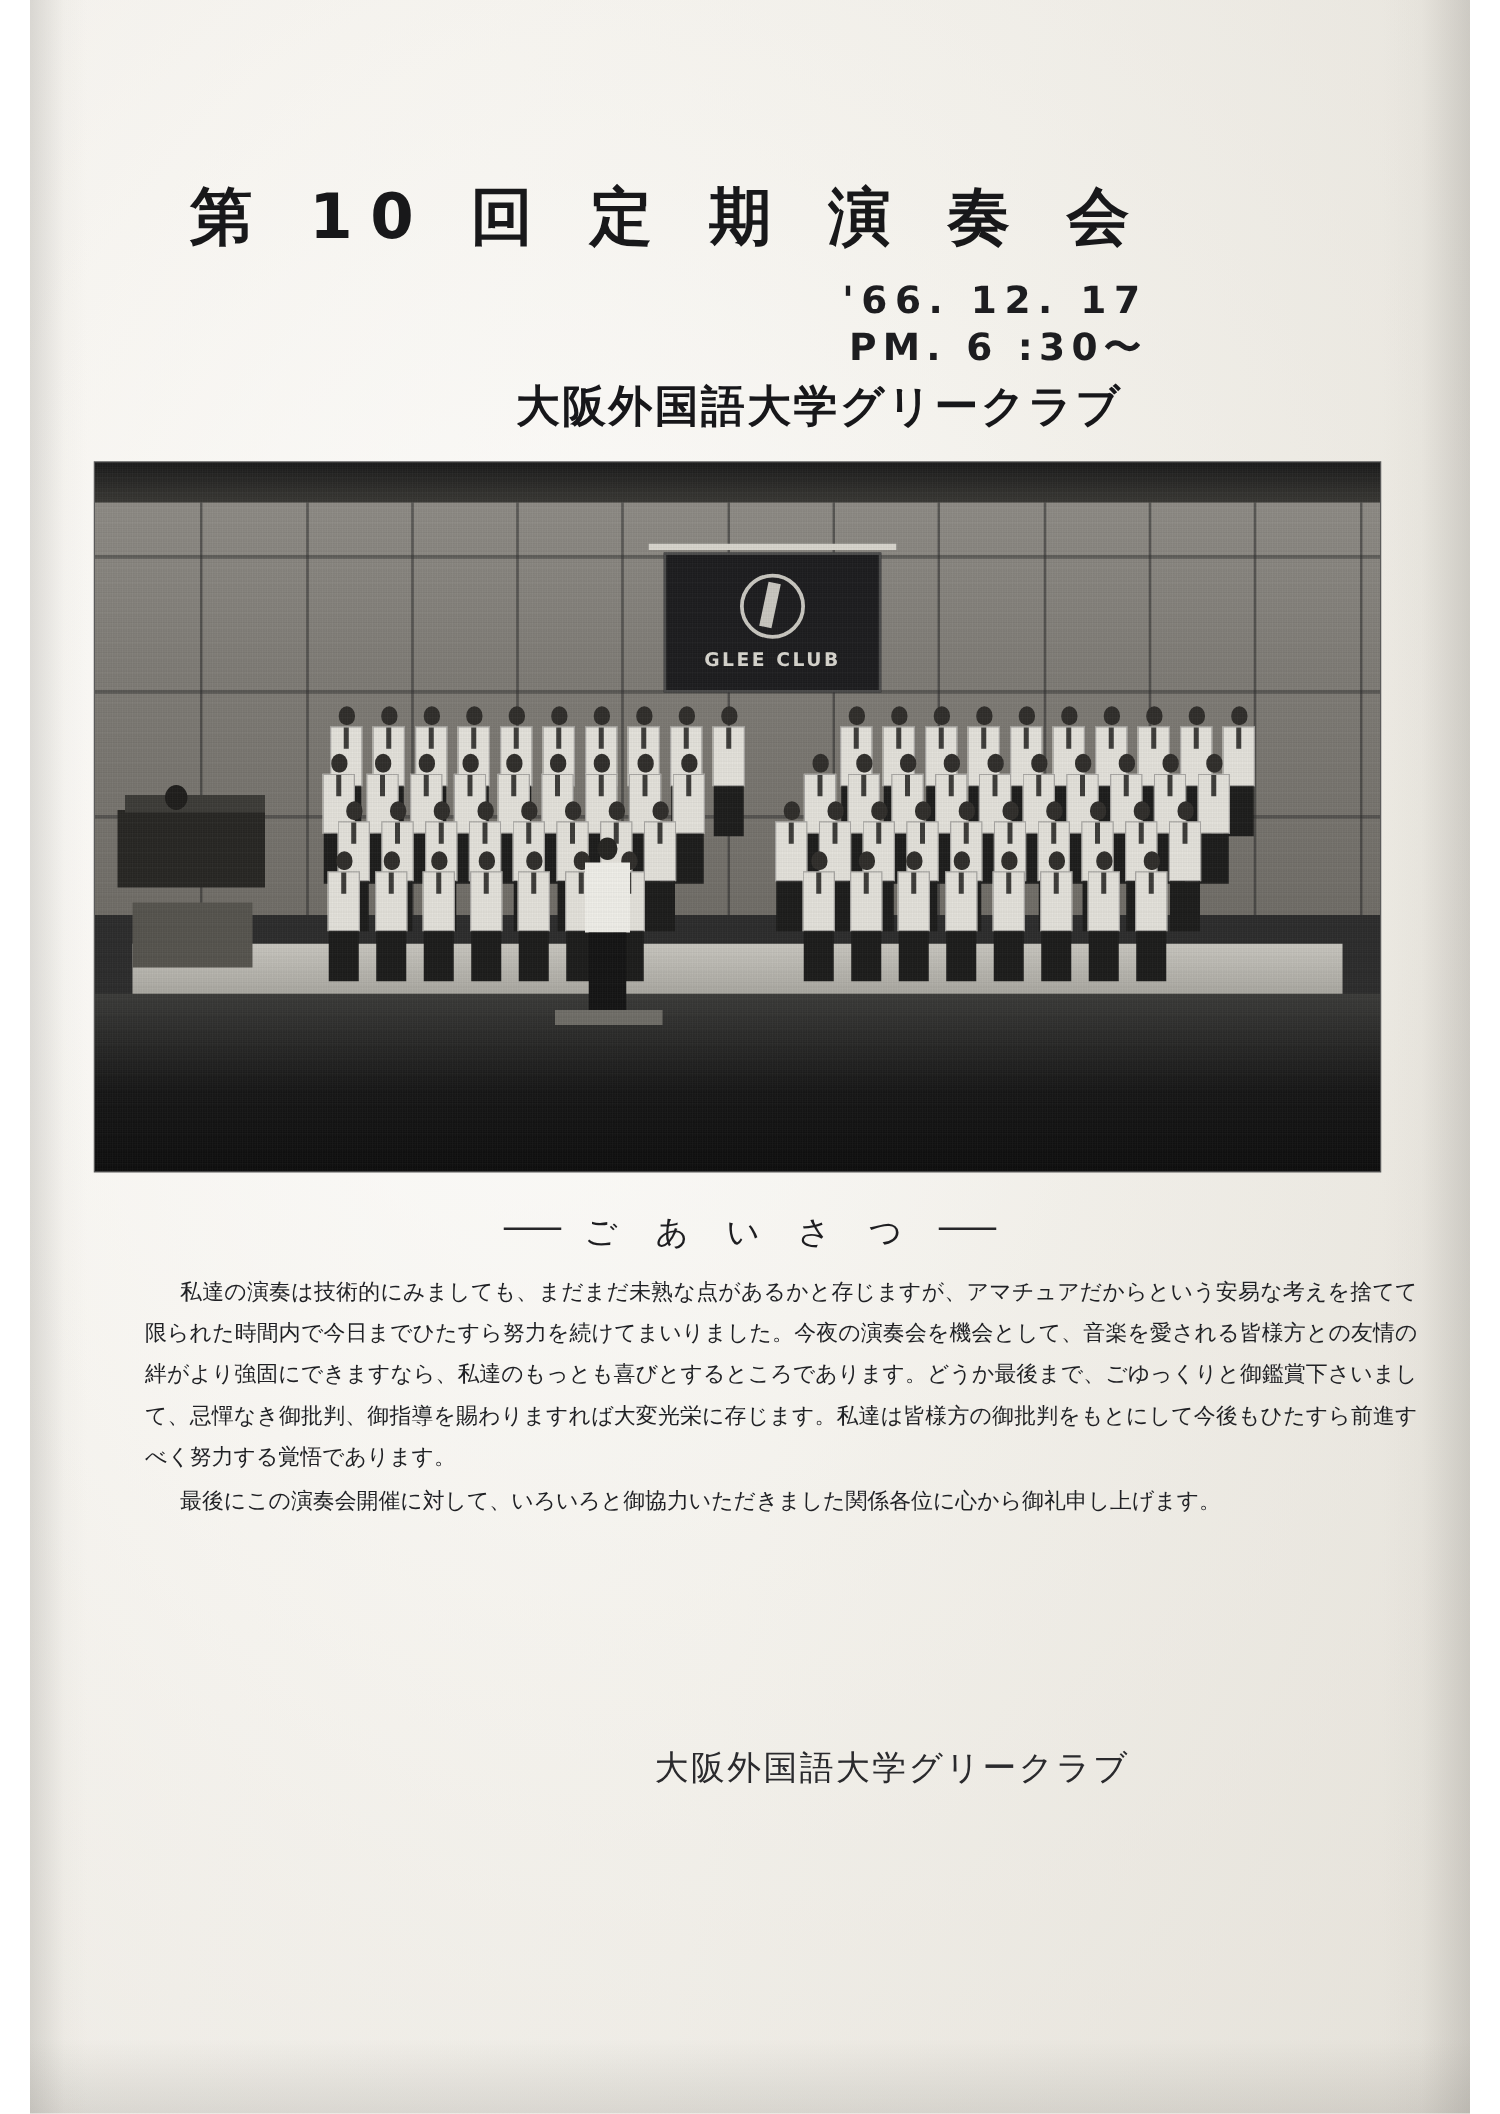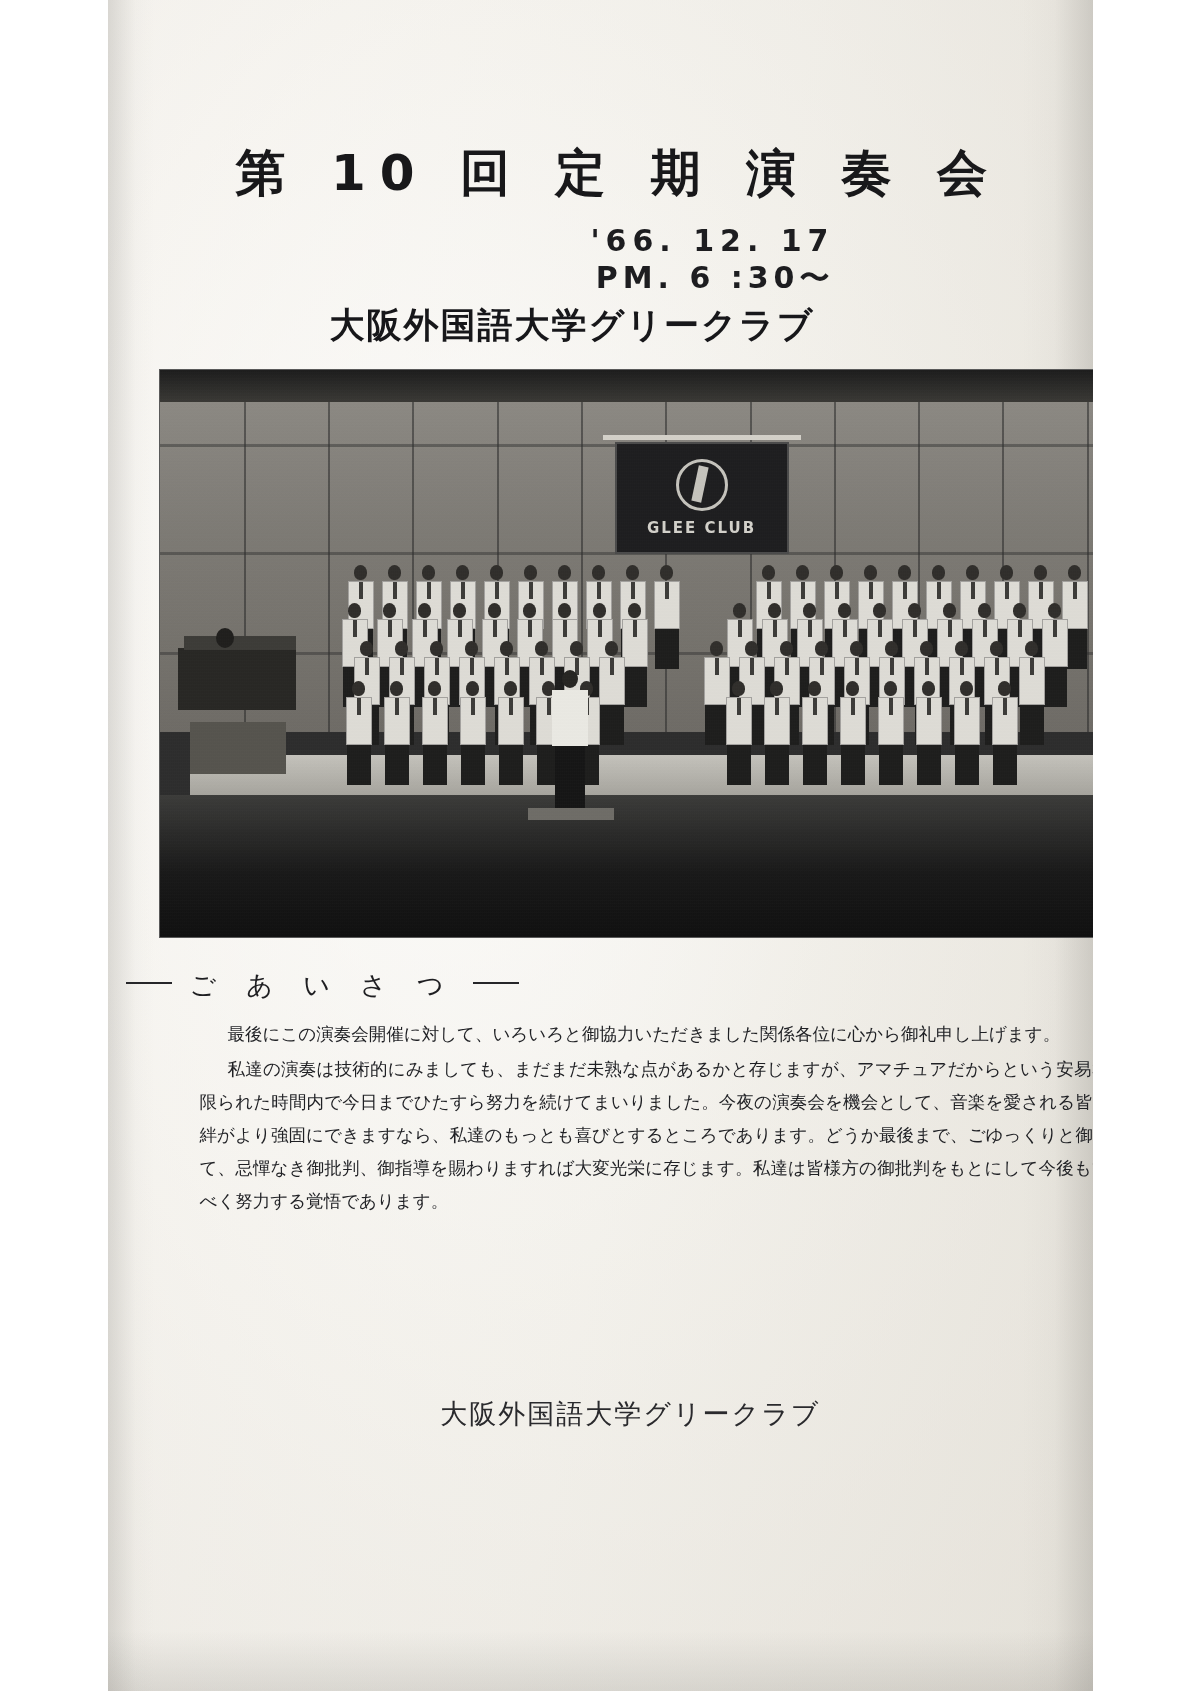--- a/index.html
+++ b/index.html
@@ -6,21 +6,21 @@
   html, body {
     margin: 0;
     padding: 0;
     background: #ffffff;
   }
   body {
     font-family: "Liberation Sans", sans-serif;
   }
   .page {
     position: relative;
-    width: 985px;
+    width: 1152px;
     height: 1691px;
     margin: 0 auto;
     background: #f4f2ee;
     overflow: hidden;
   }
   
   .paper-tint {
     position: absolute;
     inset: 0;
     background:
@@ -292,20 +292,21 @@
     height: 52px;
     background: #55534d;
     z-index: 5;
   }
 
   
   .greeting-heading {
     position: absolute;
     left: 0; right: 0;
     top: 968px;
+    text-align: center;
     font-family: "DejaVu Sans", sans-serif;
     font-size: 26px;
     letter-spacing: 11px;
     color: #1e1e21;
   }
   .greeting-heading .rule {
     display: inline-block;
     width: 46px;
     height: 2px;
     background: #262629;
@@ -832,20 +833,20 @@
       <div class="podium"></div>
 
       <div class="grain"></div>
     </div>
 
     <div class="greeting-heading">
       <span class="rule"></span><span>ご あ い さ つ</span><span class="rule"></span>
     </div>
 
     <div class="body-text">
+      <p>私達の演奏は技術的にみましても、まだまだ未熟な点があるかと存じますが、アマチュアだからという安易な考えを捨てて限られた時間内で今日までひたすら努力を続けてまいりました。今夜の演奏会を機会として、音楽を愛される皆様方との友情の絆がより強固にできますなら、私達のもっとも喜びとするところであります。どうか最後まで、ごゆっくりと御鑑賞下さいまして、忌憚なき御批判、御指導を賜わりますれば大変光栄に存じます。私達は皆様方の御批判をもとにして今後もひたすら前進すべく努力する覚悟であります。</p>
       <p>最後にこの演奏会開催に対して、いろいろと御協力いただきました関係各位に心から御礼申し上げます。</p>
-      <p>私達の演奏は技術的にみましても、まだまだ未熟な点があるかと存じますが、アマチュアだからという安易な考えを捨てて限られた時間内で今日までひたすら努力を続けてまいりました。今夜の演奏会を機会として、音楽を愛される皆様方との友情の絆がより強固にできますなら、私達のもっとも喜びとするところであります。どうか最後まで、ごゆっくりと御鑑賞下さいまして、忌憚なき御批判、御指導を賜わりますれば大変光栄に存じます。私達は皆様方の御批判をもとにして今後もひたすら前進すべく努力する覚悟であります。</p>
     </div>
 
     <div class="signature">大阪外国語大学グリークラブ</div>
 
   </div>
 </div>
 
 </body></html>

